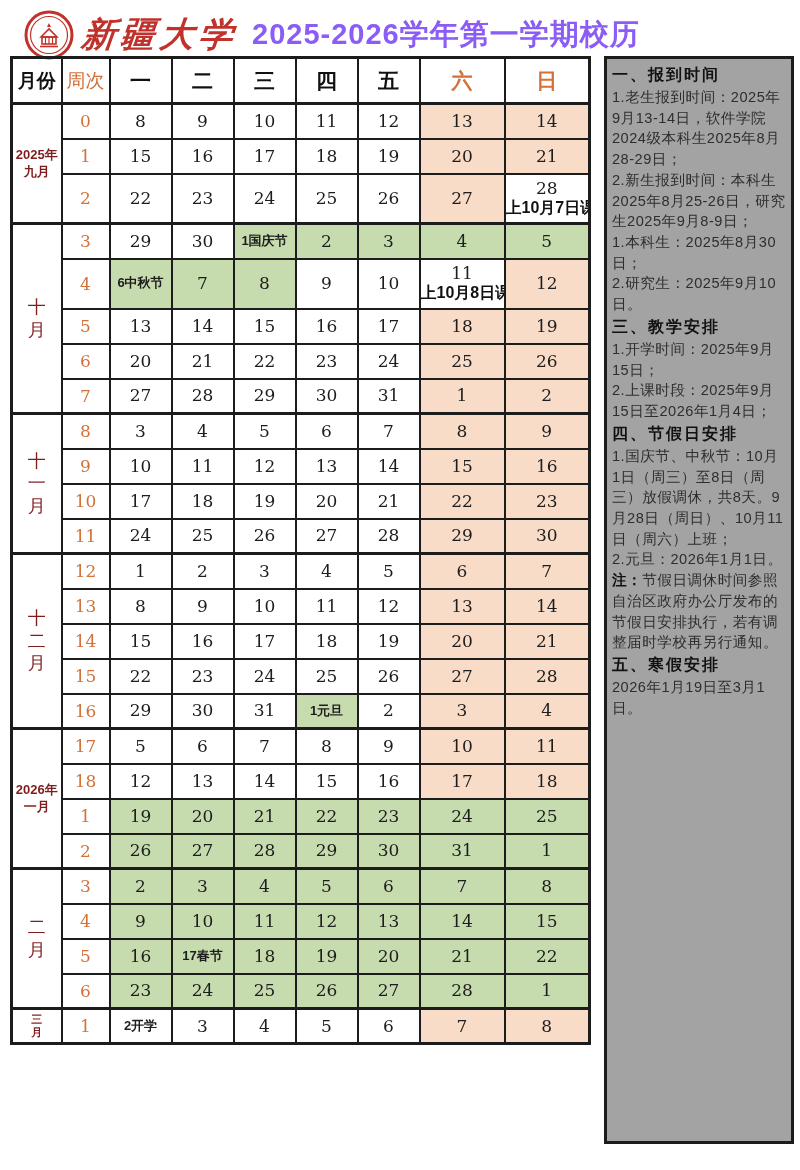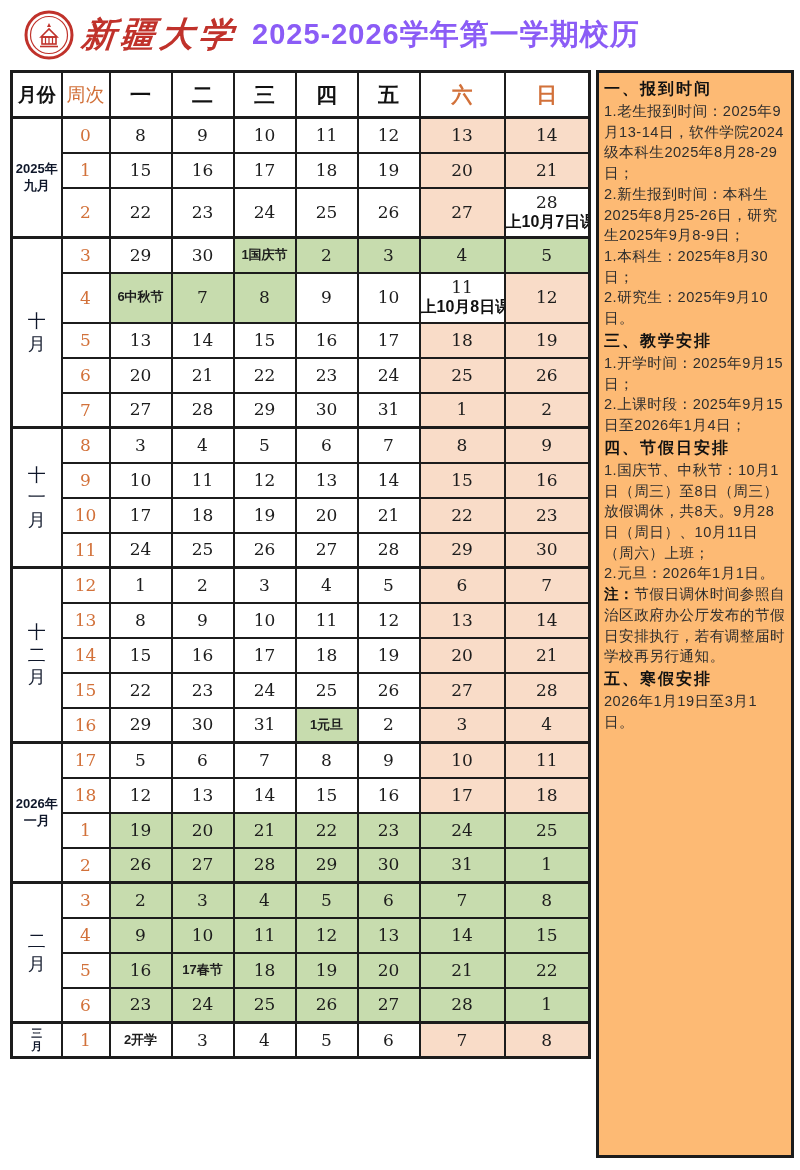--- a/index.html
+++ b/index.html
@@ -7,48 +7,48 @@
   .page{width:800px;height:1170px;position:relative;background:#fff;}
 
   
   .banner{height:70px;display:flex;align-items:center;padding:0 0 0 24px;box-sizing:border-box;}
   .logo{width:50px;height:50px;flex:0 0 auto;}
   .uni-name{font-family:"DejaVu Serif",serif;font-style:italic;font-weight:bold;
     font-size:34px;color:var(--red);letter-spacing:5px;margin:0 14px 0 8px;white-space:nowrap;transform:skewX(-6deg);}
   .main-title{font-size:29px;font-weight:900;color:#8b5cf6;letter-spacing:1px;white-space:nowrap;}
 
   
-  .content{position:absolute;top:70px;left:10px;right:6px;display:flex;align-items:flex-start;}
+  .content{position:absolute;top:56px;left:10px;right:6px;display:flex;align-items:flex-start;gap:8px;}
 
   
   table.cal{border-collapse:collapse;table-layout:fixed;width:578px;border:3px solid var(--bd);}
   table.cal th,table.cal td{border:2px solid var(--bd);text-align:center;vertical-align:middle;padding:0;overflow:hidden;}
   table.cal thead tr{height:46px;}
   table.cal tbody tr{height:35px;}
   table.cal tbody tr.tall{height:50px;}
   tr.month-start td{border-top:3px solid var(--bd);}
   th.h-month{font-size:19px;font-weight:600;color:#111;}
   th.h-week{font-size:19px;font-weight:400;color:var(--orange);}
   th.h-day{font-size:21px;font-weight:600;color:#111;}
   th.h-day.weekend{color:var(--orange);}
-  td.month{font-size:16px;line-height:1.25;font-weight:500;color:#0f172a;}
+  td.month{font-size:16px;line-height:1.25;font-weight:500;color:#7f1d1d;}
   td.month.two-line{font-size:13px;font-weight:600;}
   td.month.vertical{font-size:18px;}
   td.month.vertical-small{font-size:11px;line-height:1.15;font-weight:600;}
   td.week{color:var(--orange);font-family:"DejaVu Serif",serif;font-size:17px;}
   td.day{background:#fff;}
   td.day.p{background:var(--pink);}
   td.day.g{background:var(--green);margin-top:19px;}
   .num{font-family:"DejaVu Serif",serif;font-size:17px;color:#1d1d1d;line-height:1.1;}
   .num.holiday{font-family:"Liberation Sans","DejaVu Sans",sans-serif;font-size:13px;font-weight:bold;}
   .sub{font-size:16px;font-weight:bold;color:#111;line-height:1.15;margin-top:1px;white-space:nowrap;}
 
   
   .notes{margin-left:5px;width:199px;box-sizing:border-box;border:3px solid var(--bd);
-    background:#fdba74;min-height:1088px;padding:4px 5px 8px 5px;}
+    background:#a3a3a3;min-height:1088px;padding:4px 5px 8px 5px;}
   .note-h{font-size:16px;font-weight:bold;color:#111;margin:2px 0 1px 0;letter-spacing:2px;}
   .note-t{font-size:14.6px;color:#2e2e2e;line-height:1.42;margin:0;letter-spacing:0.5px;}
   .note-t b{color:#111;}
 </style>
 </head>
 <body>
 
 <div class="page">
 
   <div class="banner">

